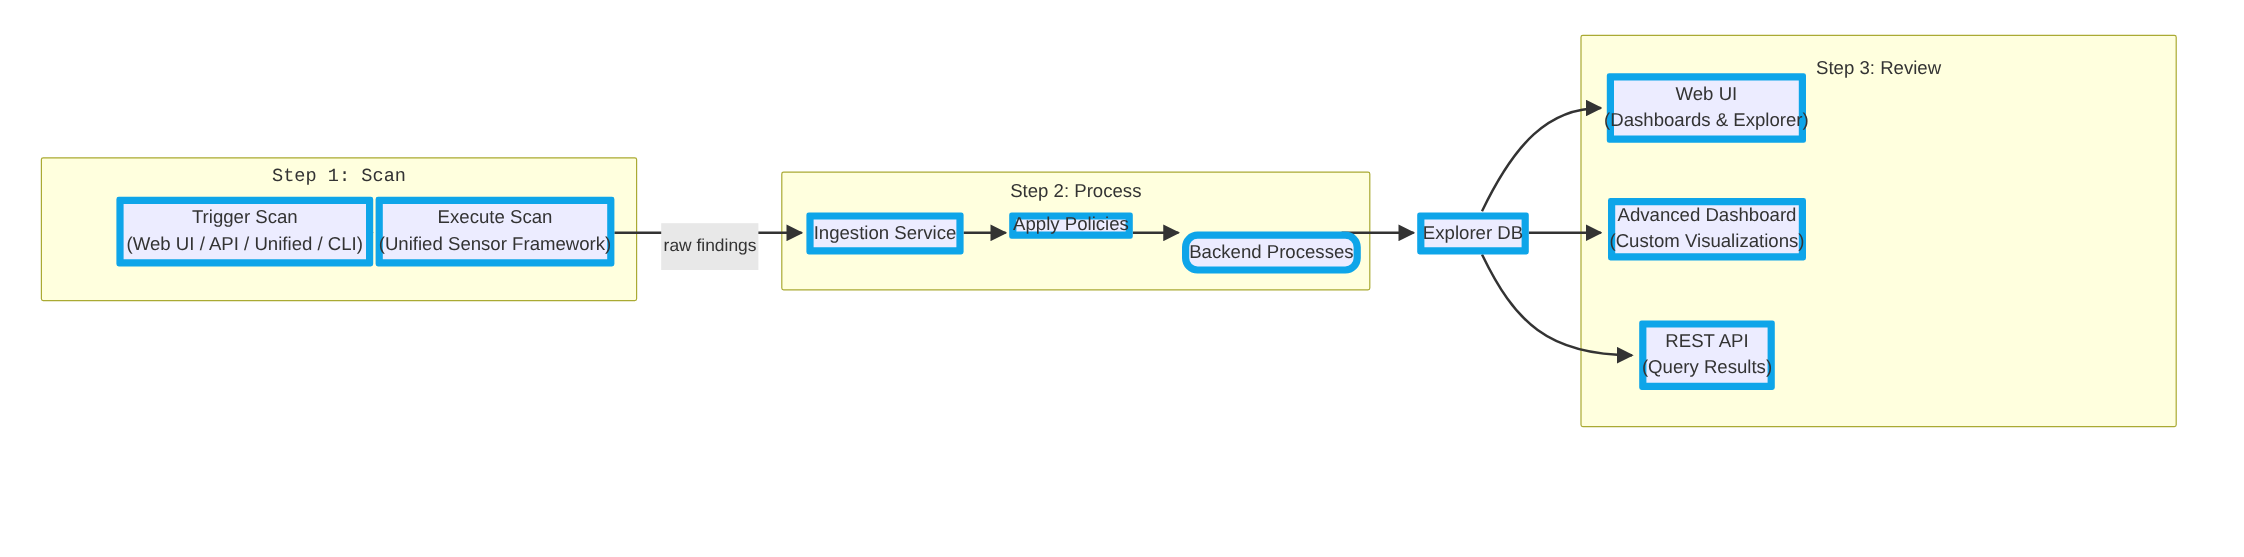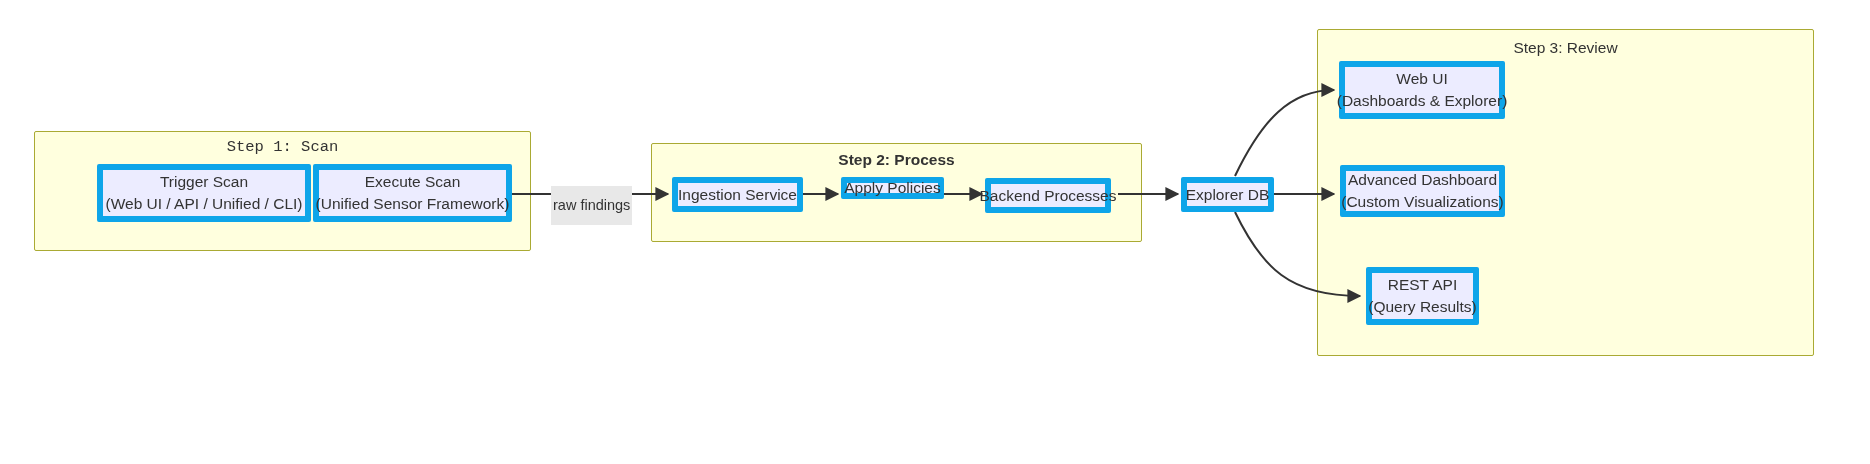--- a/index.html
+++ b/index.html
@@ -80,26 +80,26 @@
 </style>
 </head>
 <body>
 
 <div id="canvas">
 
   <div class="cluster" style="left:34px; top:131px; width:497px; height:120px;">
     <div class="cluster-title" style="top:8px;font-family:Liberation Mono, monospace;">Step 1: Scan</div>
   </div>
 
-  <div class="cluster" style="left:651px; top:143px; width:491px; height:99px;font-weight:bold;">
+  <div class="cluster" style="left:651px; top:143px; width:491px; height:99px;">
     <div class="cluster-title" style="top:8px;">Step 2: Process</div>
   </div>
 
   <div class="cluster" style="left:1317px; top:29px; width:497px; height:327px;">
-    <div class="cluster-title" style="top:10px;">Step 3: Review</div>
+    <div class="cluster-title" style="top:20px;">Step 3: Review</div>
   </div>
 
   <svg class="edges" viewBox="0 0 1870 464" xmlns="http://www.w3.org/2000/svg">
     <defs>
       <marker id="arrow" viewBox="0 0 10 10" refX="9" refY="5" markerWidth="7" markerHeight="7" orient="auto-start-reverse">
         <path d="M 0 0 L 10 5 L 0 10 z" fill="#333333"></path>
       </marker>
     </defs>
     <g stroke="#333333" stroke-width="2" fill="none" marker-end="url(#arrow)">
       <path d="M 271,194 L 310,194"></path>
@@ -126,21 +126,21 @@
   </div>
 
   <div class="node" style="left:672px; top:177px; width:131px; height:35px;">
     <span class="ln">Ingestion Service</span>
   </div>
 
   <div class="node" style="left:841px; top:177px; width:103px; height:22px;">
     <span class="ln">Apply Policies</span>
   </div>
 
-  <div class="node" style="left:985px; top:178px; width:126px; height:35px;">
+  <div class="node" style="left:985px; top:193px; width:149px; height:35px;border-radius:13px;">
     <span class="ln">Backend Processes</span>
   </div>
 
   <div class="node" style="left:1181px; top:177px; width:93px; height:35px;">
     <span class="ln">Explorer DB</span>
   </div>
 
   <div class="node" style="left:1339px; top:61px; width:166px; height:58px;">
     <span class="ln">Web UI</span>
     <span class="ln">(Dashboards &amp; Explorer)</span>

